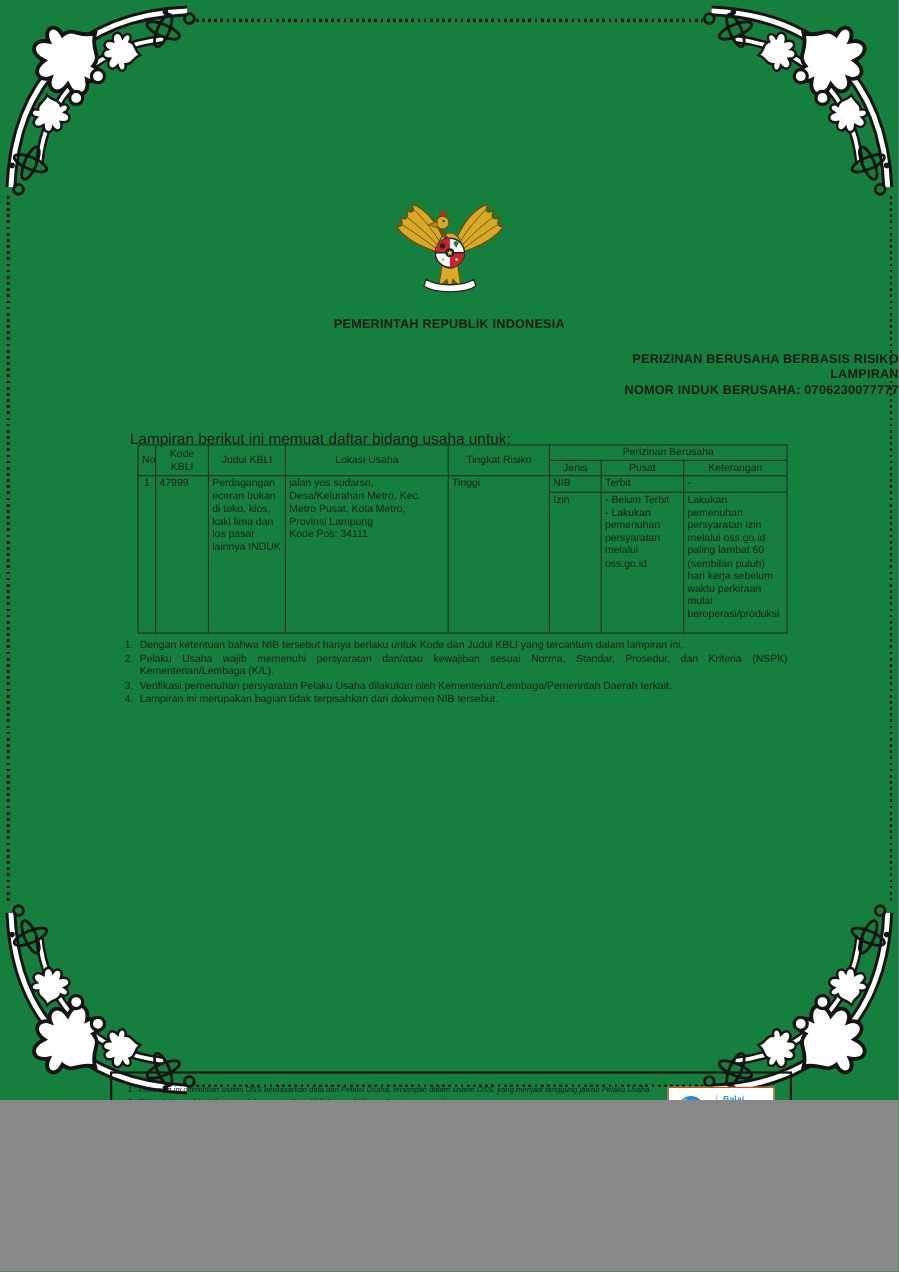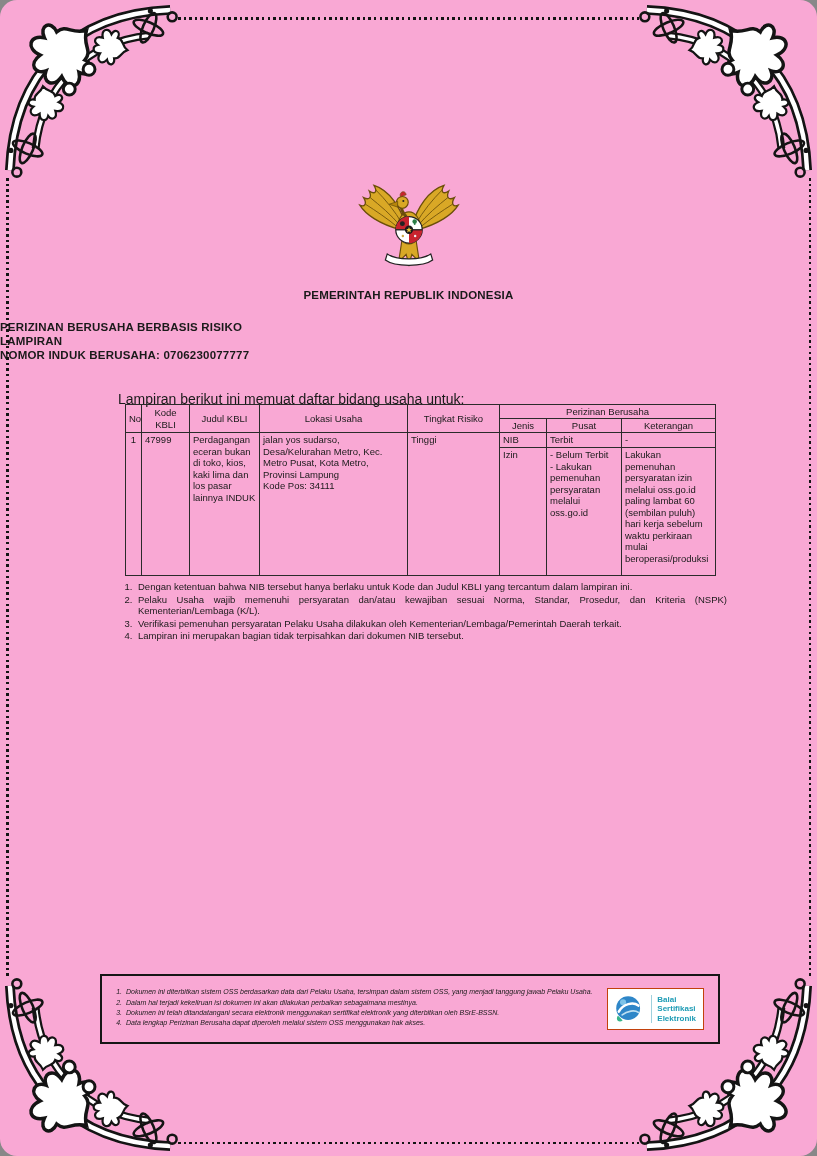--- a/index.html
+++ b/index.html
@@ -1,23 +1,22 @@
 <!DOCTYPE html>
 <html><head>
 <meta charset="utf-8">
 <style>
   html,body{margin:0;padding:0;background:#888;}
   .page{
     position:relative;
-    width:817px;height:1156px;
-    background:#f9a8d4;
+    width:817px;height:1000px;
+    background:#15803d;
     font-family:"Liberation Sans", sans-serif;
     color:#1a1a1a;
     overflow:hidden;
-    border-radius:17px;
   }
   
   .corner{position:absolute;width:183px;height:183px;}
   .corner.tl{top:2px;left:2px;}
   .corner.tr{top:2px;right:2px;transform:scaleX(-1);}
   .corner.bl{bottom:2px;left:2px;transform:scaleY(-1);}
   .corner.br{bottom:2px;right:2px;transform:scale(-1,-1);}
   .dots{position:absolute;}
   .dots-h{height:2.5px;left:178px;right:178px;
     background-image:repeating-linear-gradient(to right,#141414 0 2.5px,transparent 2.5px 5.6px);}
@@ -26,37 +25,37 @@
   .dots-v{width:2.5px;top:178px;bottom:178px;
     background-image:repeating-linear-gradient(to bottom,#141414 0 2.5px,transparent 2.5px 5.6px);}
   .dots-left{left:6px;}
   .dots-right{right:6px;}
   
   .garuda{position:absolute;top:176px;left:50%;transform:translateX(-50%);width:104px;height:100px;}
   
   .gov-title{position:absolute;top:289px;left:0;width:100%;
     text-align:center;font-size:11.5px;font-weight:bold;letter-spacing:.2px;}
   .doc-title{position:absolute;top:320px;left:0;width:100%;
-    text-align:left;font-size:11.5px;font-weight:bold;line-height:14px;letter-spacing:.2px;}
+    text-align:right;font-size:11.5px;font-weight:bold;line-height:14px;letter-spacing:.2px;}
   
   .intro{position:absolute;top:391px;left:118px;font-size:14px;}
   table.kbli-table{
     position:absolute;top:404px;left:125px;width:590px;
     border-collapse:collapse;font-size:9.5px;table-layout:fixed;}
   .kbli-table th,.kbli-table td{
     border:1px solid #2b2b2b;padding:0 3px;line-height:11.5px;
     font-weight:normal;overflow:hidden;}
   .kbli-table th{text-align:center;vertical-align:middle;height:13px;}
   .kbli-table td{text-align:left;vertical-align:top;padding-top:1px;}
   .kbli-table td.ctr{text-align:center;}
   .kbli-table tr.sub1 td{height:13px;}
   .kbli-table tr.sub2 td{height:126px;}
   .preline{white-space:pre-line;}
   
-  ol.notes{position:absolute;top:581px;left:118px;width:592px;margin:0;
+  ol.notes{position:absolute;top:581px;left:107px;width:592px;margin:0;
     padding-left:17px;font-size:9.5px;line-height:11.5px;}
   ol.notes li{margin:0 0 1px 0;text-align:justify;padding-left:3px;}
   
   .footer-box{position:absolute;top:974px;left:100px;width:620px;height:70px;
     border:2px solid #161616;box-sizing:border-box;
     display:flex;align-items:center;justify-content:space-between;}
   ol.disclaimers{margin:0;padding-left:22px;width:478px;
     font-size:7px;font-style:italic;line-height:8.8px;}
   ol.disclaimers li{margin:0 0 1.5px 0;text-align:justify;padding-left:2px;}
   .bse-logo{display:flex;align-items:center;gap:5px;margin-right:14px;

